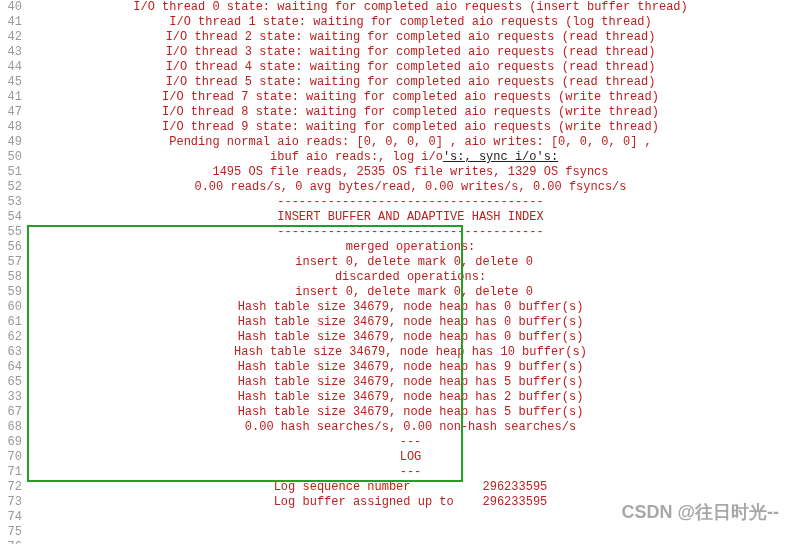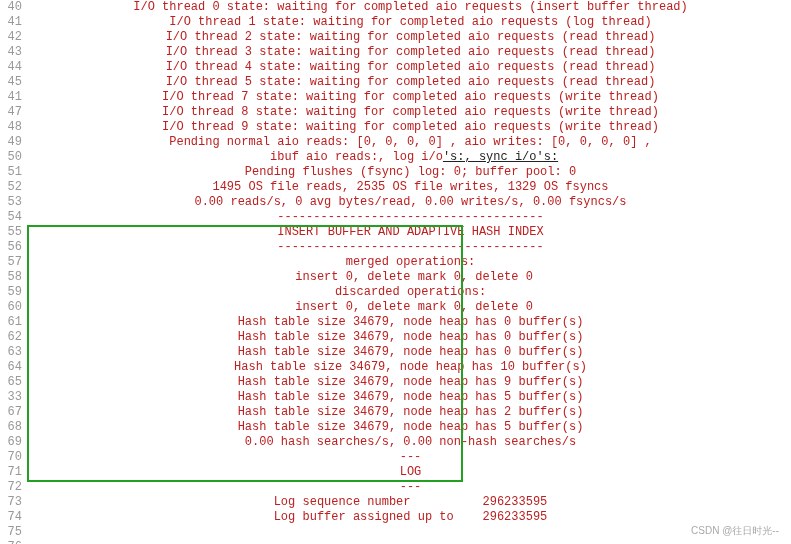--- a/index.html
+++ b/index.html
@@ -38,25 +38,26 @@
       border: 2px solid #22a022;
       left: -3px;
       top: 225px;
       width: 436px;
       height: 257px;
       pointer-events: none;
     }
     .watermark {
       position: absolute;
       right: 12px;
-      bottom: 6px;
+      bottom: 24px;
       color: rgba(120,120,120,0.65);
       font-family: Arial, sans-serif;
-      font-size: 10px;
+      font-size: 18px;
       pointer-events: none;
+      font-weight: bold;
     }
   </style>
 </head>
 <body>
 
 <div class="code-container">
   <div class="gutter" id="gutter">
       <div class="ln">40</div>
       <div class="ln">41</div>
       <div class="ln">42</div>
@@ -101,21 +102,20 @@
       <div class="line"><span>I/O thread 1 state: waiting for completed aio requests (log thread)</span></div>
       <div class="line"><span>I/O thread 2 state: waiting for completed aio requests (read thread)</span></div>
       <div class="line"><span>I/O thread 3 state: waiting for completed aio requests (read thread)</span></div>
       <div class="line"><span>I/O thread 4 state: waiting for completed aio requests (read thread)</span></div>
       <div class="line"><span>I/O thread 5 state: waiting for completed aio requests (read thread)</span></div>
       <div class="line"><span>I/O thread 7 state: waiting for completed aio requests (write thread)</span></div>
       <div class="line"><span>I/O thread 8 state: waiting for completed aio requests (write thread)</span></div>
       <div class="line"><span>I/O thread 9 state: waiting for completed aio requests (write thread)</span></div>
       <div class="line"><span>Pending normal aio reads: [0, 0, 0, 0] , aio writes: [0, 0, 0, 0] ,</span></div>
       <div class="line"><span> ibuf aio reads:, log i/o</span><span class="plain">'s:, sync i/o's:</span></div>
-      <div class="line"><span>Pending flushes (fsync) log: 0; buffer pool: 0</span></div>
       <div class="line"><span>1495 OS file reads, 2535 OS file writes, 1329 OS fsyncs</span></div>
       <div class="line"><span>0.00 reads/s, 0 avg bytes/read, 0.00 writes/s, 0.00 fsyncs/s</span></div>
       <div class="line"><span>-------------------------------------</span></div>
       <div class="line"><span>INSERT BUFFER AND ADAPTIVE HASH INDEX</span></div>
       <div class="line"><span>-------------------------------------</span></div>
       <div class="line"><span>merged operations:</span></div>
       <div class="line"><span> insert 0, delete mark 0, delete 0</span></div>
       <div class="line"><span>discarded operations:</span></div>
       <div class="line"><span> insert 0, delete mark 0, delete 0</span></div>
       <div class="line"><span>Hash table size 34679, node heap has 0 buffer(s)</span></div>

